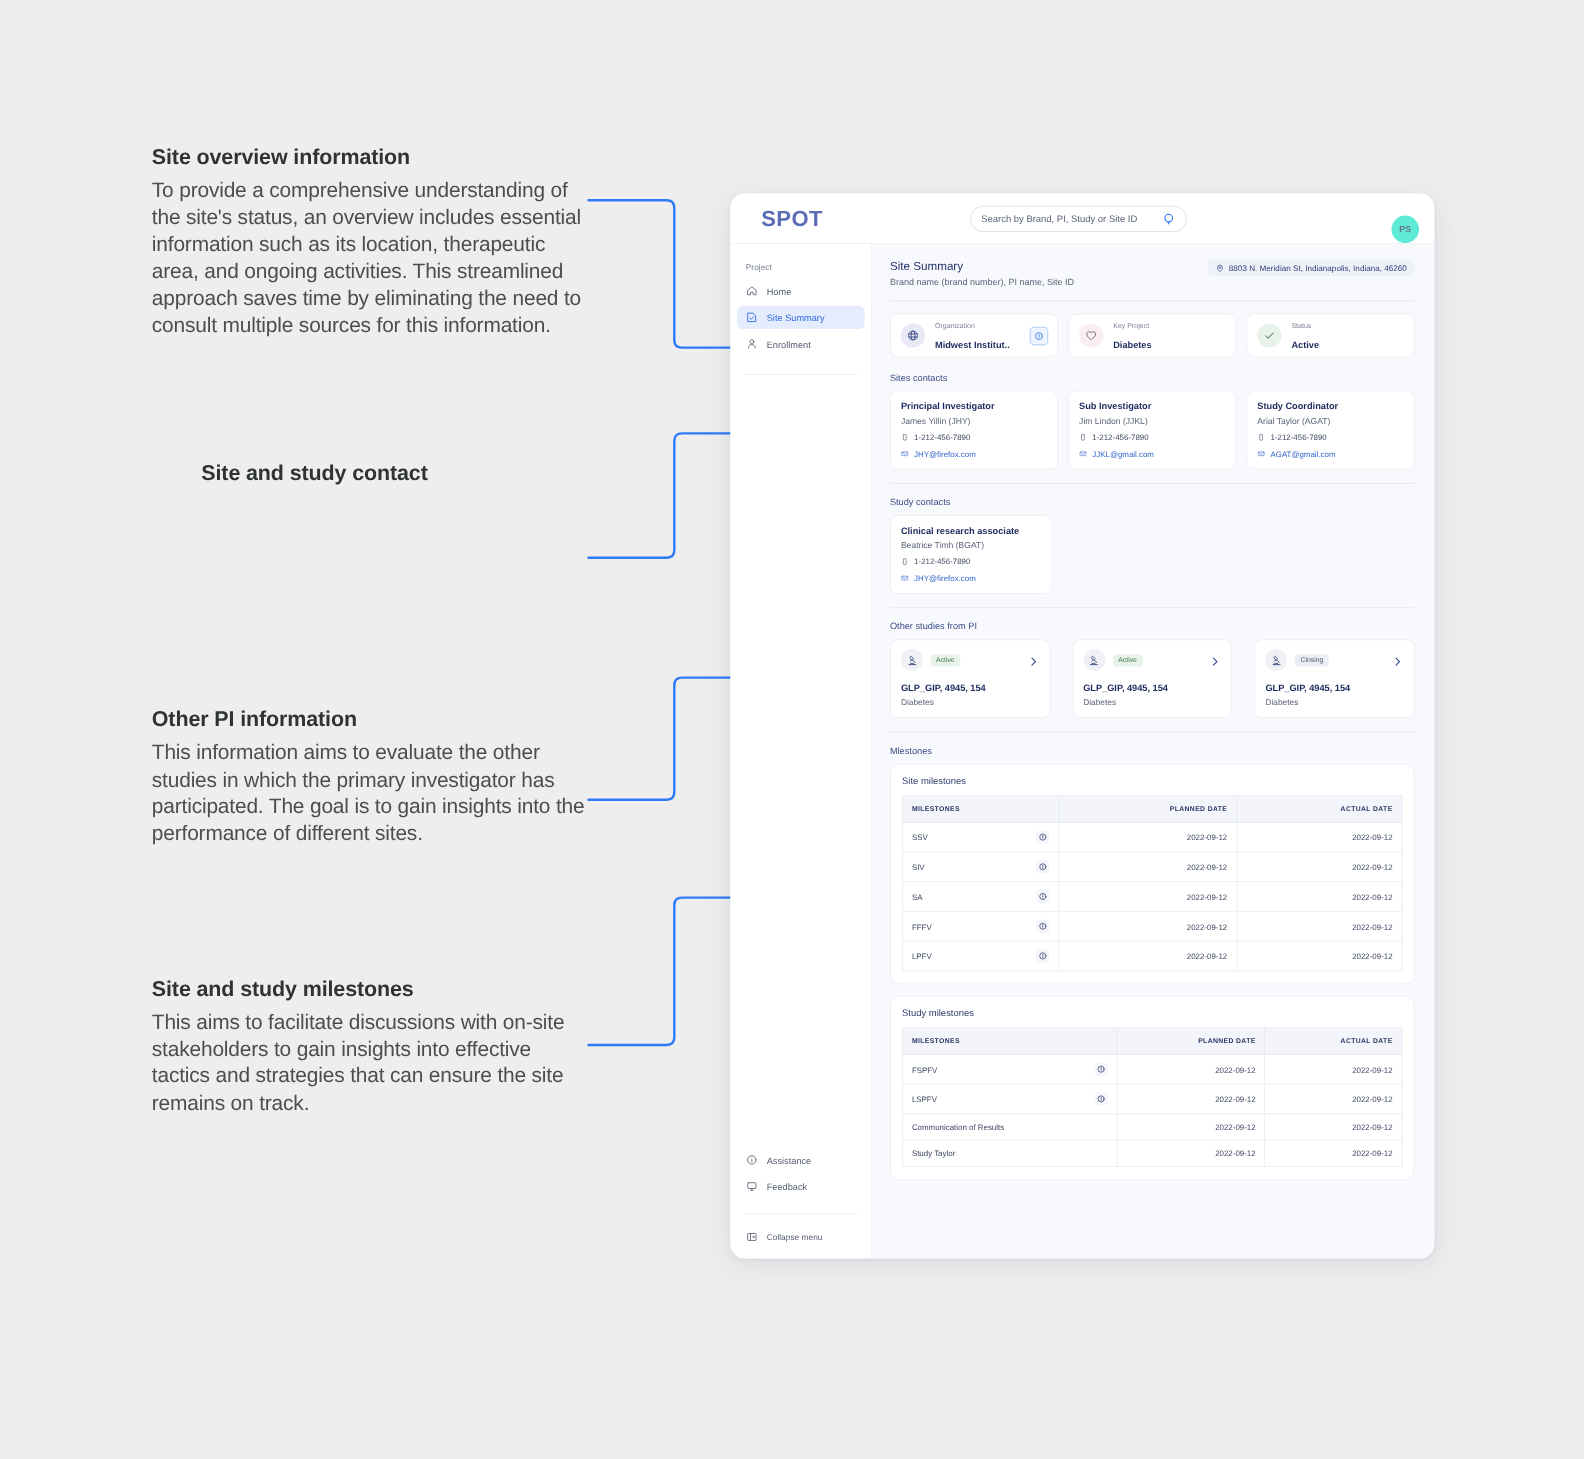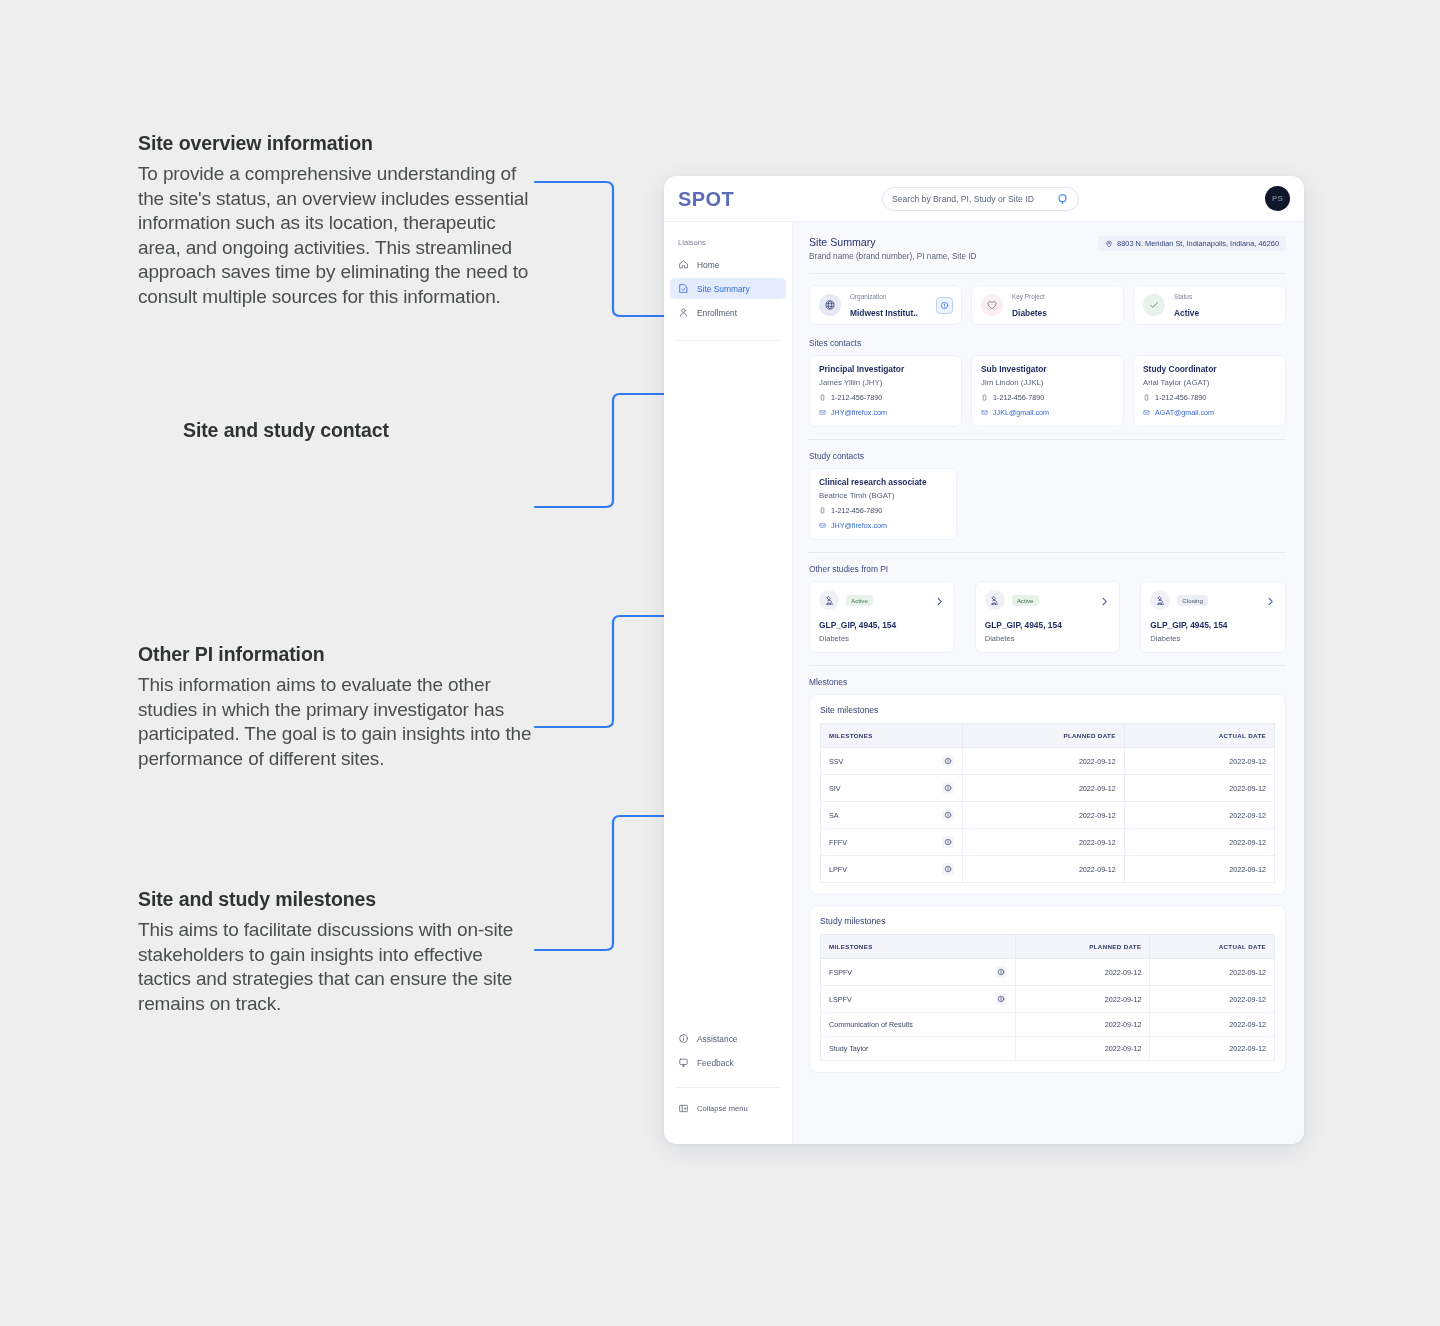--- a/index.html
+++ b/index.html
@@ -40,34 +40,34 @@
     display: flex; flex-direction: column;
   }
 
   
   .topbar {
     height: 46px; flex: 0 0 46px; background: #fff;
     display: flex; align-items: center; position: relative;
     border-bottom: 1px solid #eef1f7;
   }
   .brand {
-    position: absolute; left: 14px; top: 12px;
+    position: absolute; left: 28px; top: 12px;
     font-size: 20px; font-weight: bold; color: #5b6bb5; letter-spacing: .4px;
   }
   .searchbox {
     position: absolute; left: 218px; top: 11px; width: 197px; height: 24px;
     border: 1px solid #dfe4ef; border-radius: 13px; background: #fff;
     display: flex; align-items: center; padding: 0 9px;
   }
   .searchbox span.ph { font-size: 8.6px; color: #5a6478; flex: 1; }
   .search-icon { width: 12px; height: 12px; }
   .avatar {
-    position: absolute; right: 14px; top: 10px;
+    position: absolute; right: 14px; top: 20px;
     width: 25px; height: 25px; border-radius: 50%;
-    background: #0f172a; color: #6b7488;
+    background: #5eead4; color: #6b7488;
     font-size: 8px; display: flex; align-items: center; justify-content: center;
     letter-spacing: .2px;
     font-weight: bold;
   }
 
   
   .body { flex: 1; display: flex; min-height: 0; }
 
   
   .sidebar {
@@ -80,21 +80,21 @@
     font-size: 7.6px; color: #7a8294; padding: 0 0 0 14px; margin-bottom: 7px;
   }
   .nav-item {
     display: flex; align-items: center; gap: 8px;
     height: 21px; margin: 0 6px 3px 6px; padding: 0 8px;
     border-radius: 5px; font-size: 8.4px; color: #515a6c;
   }
   .nav-item.active { background: #e4ecfd; color: #2f6be0; font-weight: normal; }
   .nav-item svg { flex: 0 0 11px; }
   .side-divider { height: 1px; background: #eef1f7; margin: 14px 12px 0 12px; }
-  .side-bottom { margin-top: auto; padding-bottom: 26px; }
+  .side-bottom { margin-top: auto; padding-bottom: 10px; }
   .side-bottom .nav-item { color: #555e70; }
   .collapse-row {
     display: flex; align-items: center; gap: 8px;
     font-size: 7.6px; color: #555e70; padding: 0 14px; height: 20px;
   }
 
   
   .main {
     flex: 1; background: #f8f9fc; padding: 14px 18px 0 16px;
     overflow: hidden; min-width: 0;
@@ -241,21 +241,21 @@
           <path d="M7.3 11.6 L7.3 14" stroke-linecap="round"></path>
         </svg>
       </div>
 
       <div class="avatar">PS</div>
     </div>
 
     <div class="body">
 
       <div class="sidebar">
-        <div class="side-section-label">Liaisons</div>
+        <div class="side-section-label">Project</div>
 
         <div class="nav-item">
           <svg width="11" height="11" viewBox="0 0 16 16" fill="none" stroke="#5b6475" stroke-width="1.15" stroke-linejoin="round">
             <path d="M2.4 7 L8 2.6 L13.6 7 V13 H9.8 V9.8 H6.2 V13 H2.4 Z"></path>
           </svg>
           <span>Home</span>
         </div>
 
         <div class="nav-item active">
           <svg width="11" height="11" viewBox="0 0 16 16" fill="none" stroke="#2f6be0" stroke-width="1.15" stroke-linejoin="round" stroke-linecap="round">

